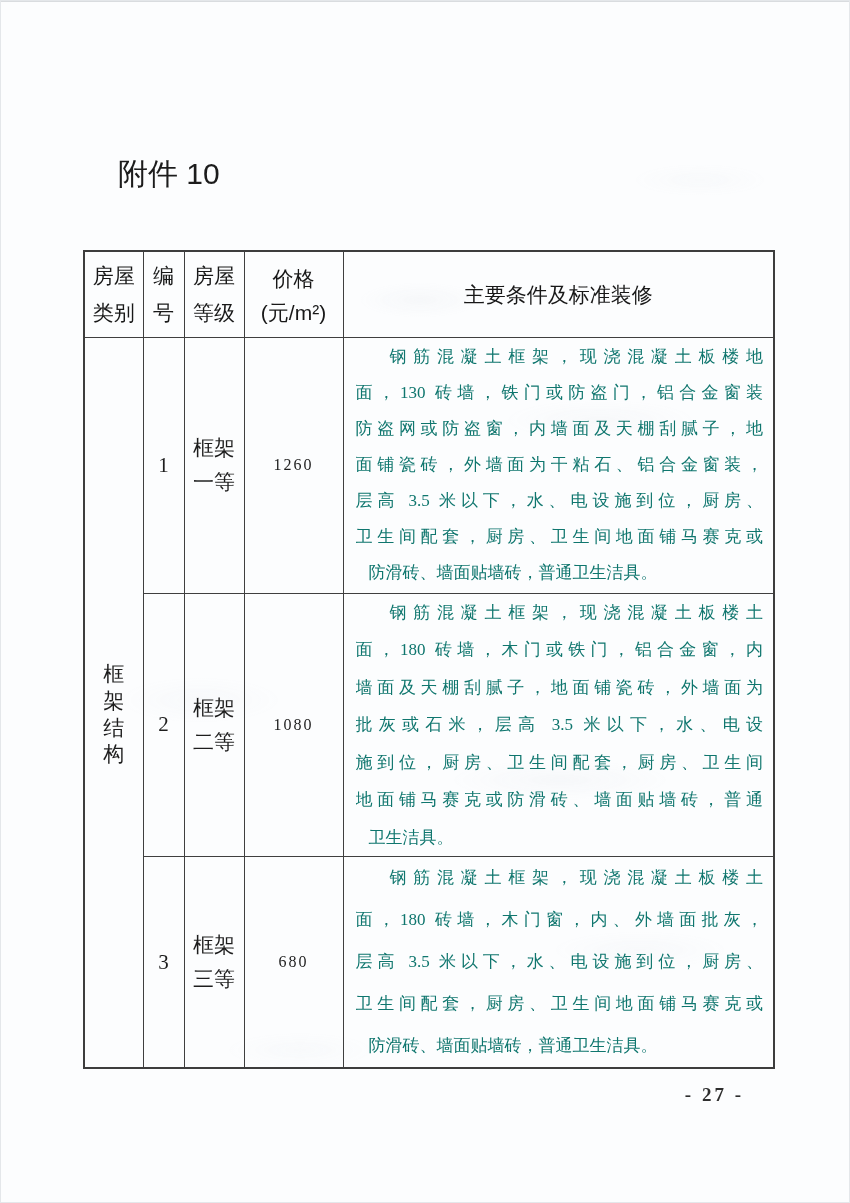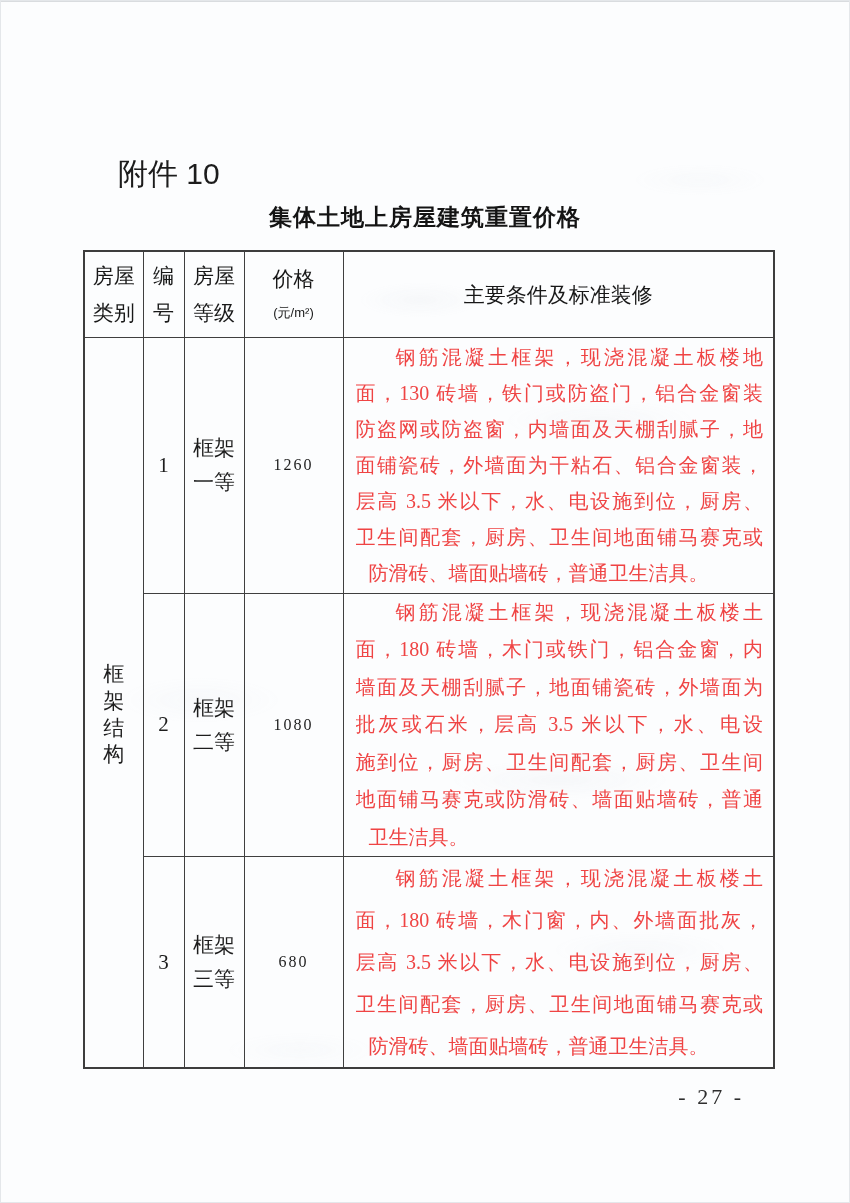--- a/index.html
+++ b/index.html
@@ -40,58 +40,58 @@
     border:1px solid #3f3f3f;padding:0;vertical-align:middle;
   }
   .price-table th{
     font-family:"Liberation Sans", sans-serif;font-weight:500;
     font-size:21px;line-height:37px;text-align:center;color:#181818;
   }
   tr.hr{height:86px;}
   tr.r1{height:256px;}
   tr.r2{height:263px;}
   tr.r3{height:210px;}
-  .unit-line{font-size:13px;line-height:32px;}
+  .unit-line{font-size:21px;line-height:32px;}
   td.cell-center{
     text-align:center;font-size:21px;color:#1d1d1d;
     font-family:"Liberation Serif", serif;
   }
   td.cell-price{letter-spacing:2px;font-size:16px;}
   .grade-line{line-height:34px;}
   td.cell-category{text-align:center;}
   .vertical-text{
     display:inline-block;writing-mode:vertical-rl;text-orientation:upright;
     font-size:21px;letter-spacing:27px;color:#1d1d1d;
   }
   td.cell-desc{padding:0 10px 0 12px;}
   .tline{
-    font-size:20px;color:#ef4444;overflow:hidden;
+    font-size:17px;color:#0f766e;overflow:hidden;
     text-align:justify;text-align-last:justify;
     font-family:"Liberation Serif", serif;
   }
   .tline.first{text-indent:2em;}
   .tline.last{text-align-last:left;padding-left:13px;}
   tr.r1 .tline{line-height:36px;}
   tr.r2 .tline{line-height:37.5px;}
   tr.r3 .tline{line-height:42px;}
   .pageno{
     position:absolute;top:1084px;right:106px;
-    font-size:22px;letter-spacing:3px;color:#2e2e2e;
+    font-size:19px;letter-spacing:3px;color:#2e2e2e;
     font-family:"Liberation Serif", serif;
+    font-weight:bold;
   }
 </style>
 </head>
 <body>
 
 <div class="page">
   <div class="bleed"></div>
 
   <div class="attachment">附件 10</div>
 
-  <h1 class="title">集体土地上房屋建筑重置价格</h1>
 
   <table class="price-table">
     <colgroup>
       <col style="width:59px">
         <col style="width:41px">
         <col style="width:60px">
       <col style="width:99px">
         <col style="width:431px">
     </colgroup>
     <thead>

